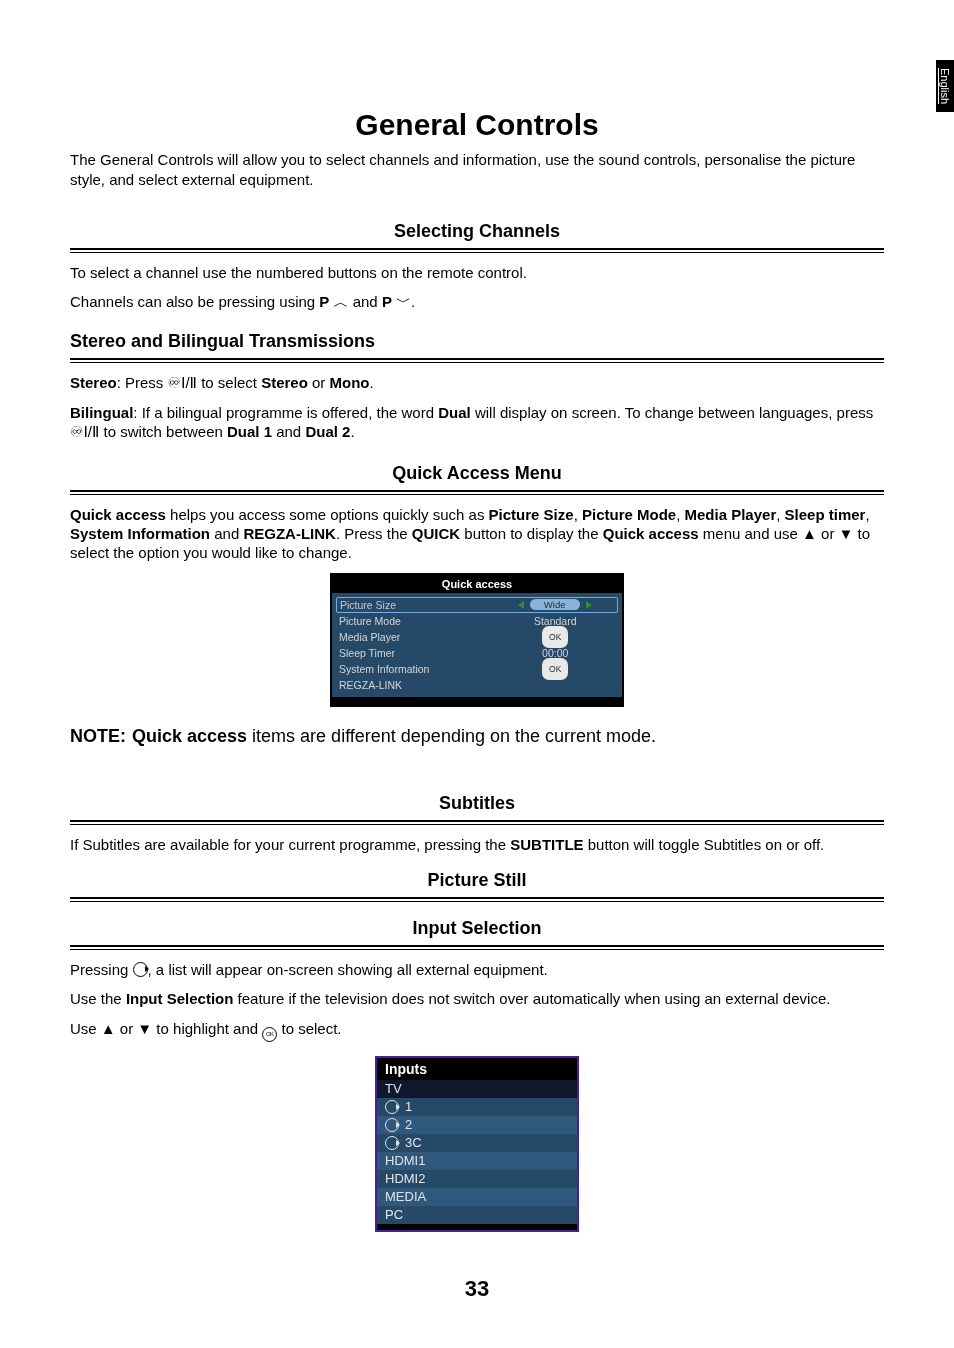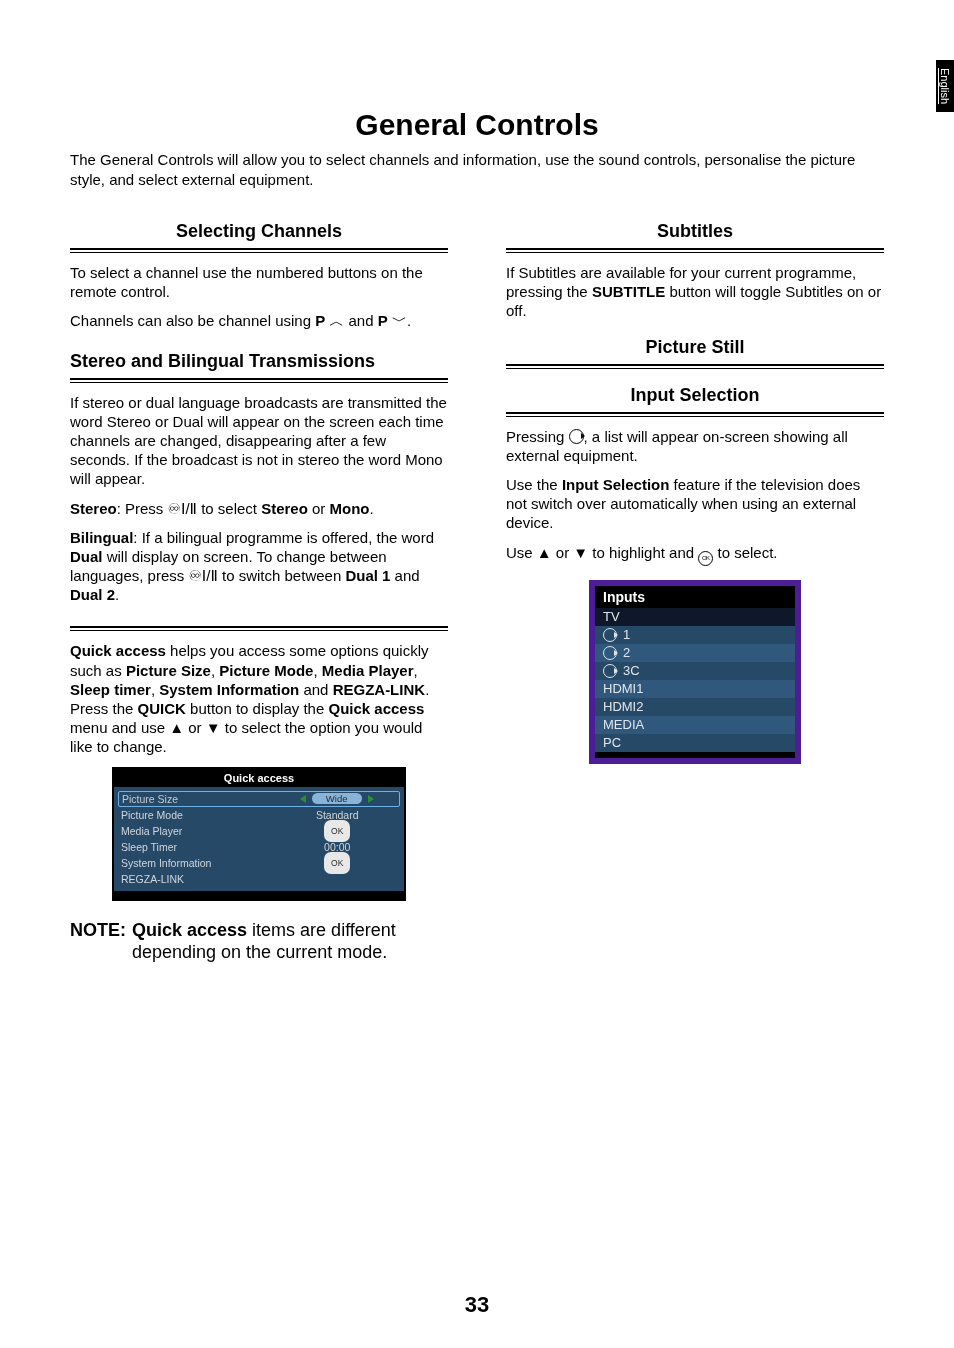--- a/index.html
+++ b/index.html
@@ -34,21 +34,22 @@
     margin: 10px 0 8px 0;
     font-weight: bold;
   }
   .intro {
     font-size: 15px;
     line-height: 1.3;
     margin: 0 0 24px 0;
   }
   .cols {
     display: flex;
-    gap: 58px;
+    gap: 38px;
+    flex-direction: column;
   }
   .col {
     flex: 1;
     min-width: 0;
   }
   .section-head {
     text-align: center;
     font-size: 18px;
     font-weight: bold;
     margin: 8px 0 2px 0;
@@ -65,21 +66,21 @@
   .glyph { font-family: Arial, sans-serif; }
   .note-block {
     display: flex;
     font-size: 18px;
     line-height: 1.25;
     margin-top: 18px;
   }
   .note-label { font-weight: bold; white-space: nowrap; padding-right: 6px;}
   .footer-page {
     position: absolute;
-    bottom: 30px;
+    bottom: 46px;
     width: 100%;
     text-align: center;
     font-size: 22px;
     font-weight: bold;
     color: #000;
     text-shadow: -1px 0 #fff, 1px 0 #fff, 0 -1px #fff, 0 1px #fff;
   }
 
   
   .qa-box {
@@ -135,21 +136,21 @@
     font-size: 8.5px;
     padding: 5px 7px;
     line-height: 12px;
   }
   .qa-bottom-gap { background:#000; height:8px; }
 
   
   .inputs-box {
     margin: 14px auto 10px auto;
     width: 200px;
-    border: 6px solid #4c1d95;
+    border: 2px solid #4c1d95;
     background: #000;
     font-size: 13px;
   }
   .inputs-title {
     background:#000; color:#fff; font-weight:bold; padding:3px 8px;
     font-size:14px;
   }
   .inputs-row {
     color:#dfe5ea;
     padding: 1.5px 8px;
@@ -202,41 +203,41 @@
 
     <div class="col">
 
       <div>
         <div class="section-head">Selecting Channels</div>
         <div class="rule-thick"></div>
           <div class="rule-thin"></div>
         <div class="body-text">
           <p>To select a channel use the numbered buttons on the remote control.</p>
           <p>
-            <span>Channels can also be channel using </span><b>P</b> <span class="glyph">︿</span><span> and </span><b>P</b> <span class="glyph">﹀</span><span>.</span>
+            <span>Channels can also be pressing using </span><b>P</b> <span class="glyph">︿</span><span> and </span><b>P</b> <span class="glyph">﹀</span><span>.</span>
           </p>
         </div>
       </div>
 
       <div style="margin-top:20px;">
         <div class="section-head" style="text-align:left;">Stereo and Bilingual Transmissions</div>
         <div class="rule-thick"></div>
           <div class="rule-thin"></div>
         <div class="body-text">
-          <p>If stereo or dual language broadcasts are transmitted the word Stereo or Dual will appear on the screen each time channels are changed, disappearing after a few seconds. If the broadcast is not in stereo the word Mono will appear.</p>
           <p>
             <b>Stereo</b><span>: Press </span><span>♾Ⅰ/Ⅱ</span><span> to select </span><b>Stereo</b><span> or </span><b>Mono</b><span>.</span>
           </p>
           <p>
             <b>Bilingual</b><span>: If a bilingual programme is offered, the word </span><b>Dual</b><span> will display on screen.  To change between languages, press </span><span>♾Ⅰ/Ⅱ</span><span> to switch between </span><b>Dual 1</b><span> and </span><b>Dual 2</b><span>.</span>
           </p>
         </div>
       </div>
 
       <div style="margin-top:22px;">
+        <div class="section-head">Quick Access Menu</div>
         <div class="rule-thick"></div>
           <div class="rule-thin"></div>
         <div class="body-text">
           <p>
             <b>Quick access</b><span> helps you access some options quickly such as </span><b>Picture Size</b>, <b>Picture Mode</b>, <b>Media Player</b>, <b>Sleep timer</b>, <b>System Information</b> and <b>REGZA-LINK</b><span>. Press the </span><b>QUICK</b><span> button to display the </span><b>Quick access</b><span> menu and use ▲ or ▼ to select the option you would like to change.</span>
           </p>
         </div>
 
         <div class="qa-box">
           <div class="qa-title">Quick access</div>

